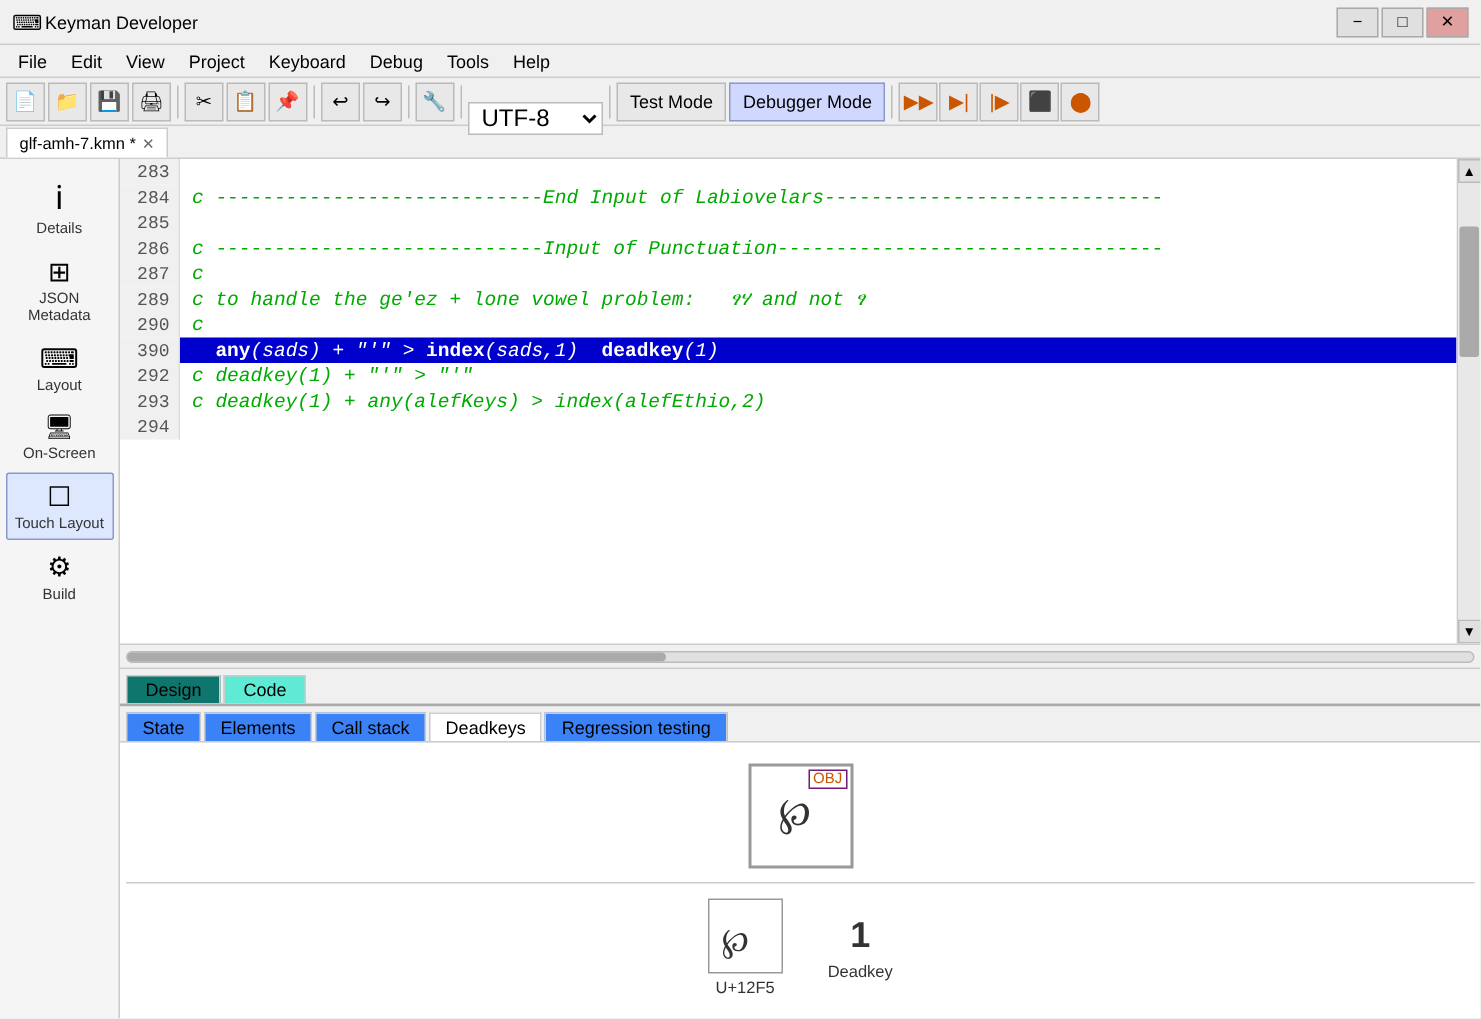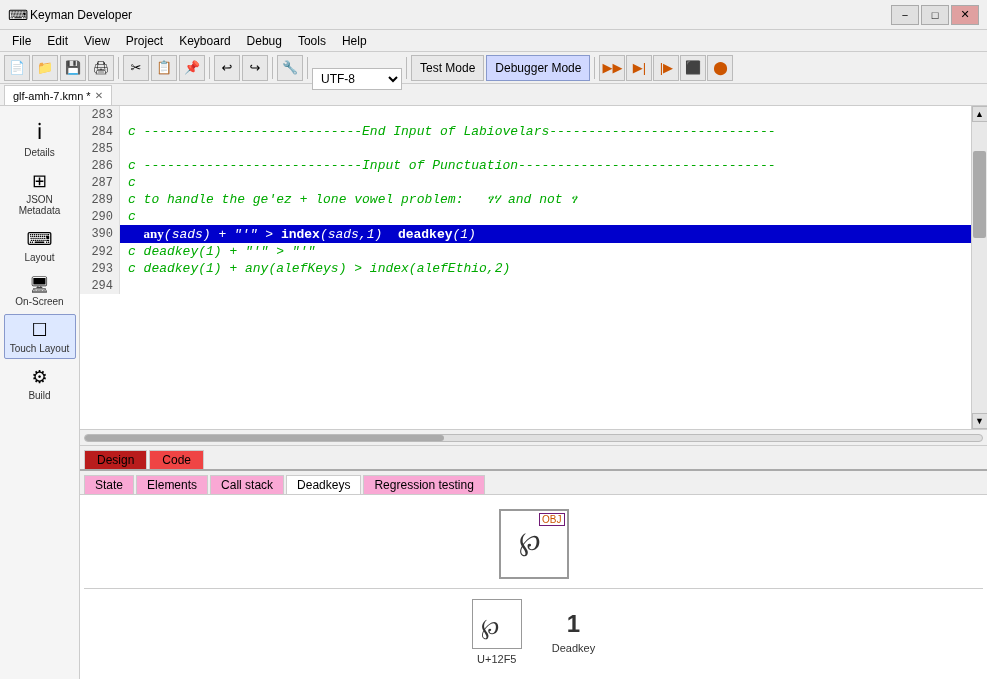--- a/index.html
+++ b/index.html
@@ -58,21 +58,21 @@
       cursor: pointer;
       display: flex; align-items: center; justify-content: center;
       font-size: 13px;
     }
     .tb-separator { width: 1px; height: 22px; background: #bbb; margin: 0 2px; }
     .tb-dropdown {
       height: 22px;
       border: 1px solid #bbb;
       background: white;
       padding: 0 4px;
-      font-size: 12px;
+      font-size: 16px;
       width: 90px;
       margin-top: 23px;
     }
     .tb-btn-text {
       height: 26px;
       background: #e8e8e8;
       border: 1px solid #bbb;
       cursor: pointer;
       padding: 0 8px;
       font-size: 12px;
@@ -182,21 +182,21 @@
       white-space: pre;
       font-style: italic;
       vertical-align: middle;
     }
     .line-content.highlighted {
       background: #0000cc;
       color: white;
       font-style: normal;
       font-weight: normal;
     }
-    .line-content .kw-any { color: white; font-weight: bold; font-style: normal; font-family: Liberation Serif, serif; }
+    .line-content .kw-any { color: white; font-weight: bold; font-style: normal; }
     .line-content .kw-index { color: white; font-weight: bold; font-style: normal; }
     .line-content .kw-deadkey { color: white; font-weight: bold; font-style: normal; }
     .line-content .normal-text { color: white; font-style: italic; }
 
     
     .h-scroll {
       height: 16px;
       background: #f0f0f0;
       border-top: 1px solid #ccc;
       display: flex;
@@ -228,24 +228,24 @@
       display: flex;
       align-items: flex-end;
       padding-left: 4px;
     }
     .editor-tab {
       padding: 2px 12px;
       font-size: 12px;
       cursor: pointer;
       border: 1px solid #ccc;
       border-bottom: none;
-      background: #b91c1c;
+      background: #0f766e;
       margin-right: 2px;
     }
-    .editor-tab.active { background: #ef4444; }
+    .editor-tab.active { background: #5eead4; }
 
     
     .bottom-panel {
       height: 210px;
       border-top: 2px solid #aaa;
       background: white;
       display: flex;
       flex-direction: column;
     }
     .bottom-tabs {
@@ -255,21 +255,21 @@
       align-items: flex-end;
       padding-left: 4px;
       border-bottom: 1px solid #ccc;
     }
     .bottom-tab {
       padding: 2px 10px;
       font-size: 12px;
       cursor: pointer;
       border: 1px solid #ccc;
       border-bottom: none;
-      background: #f9a8d4;
+      background: #3b82f6;
       margin-right: 2px;
     }
     .bottom-tab.active { background: white; }
 
     .bottom-content {
       flex: 1;
       display: flex;
       overflow: hidden;
     }
 

